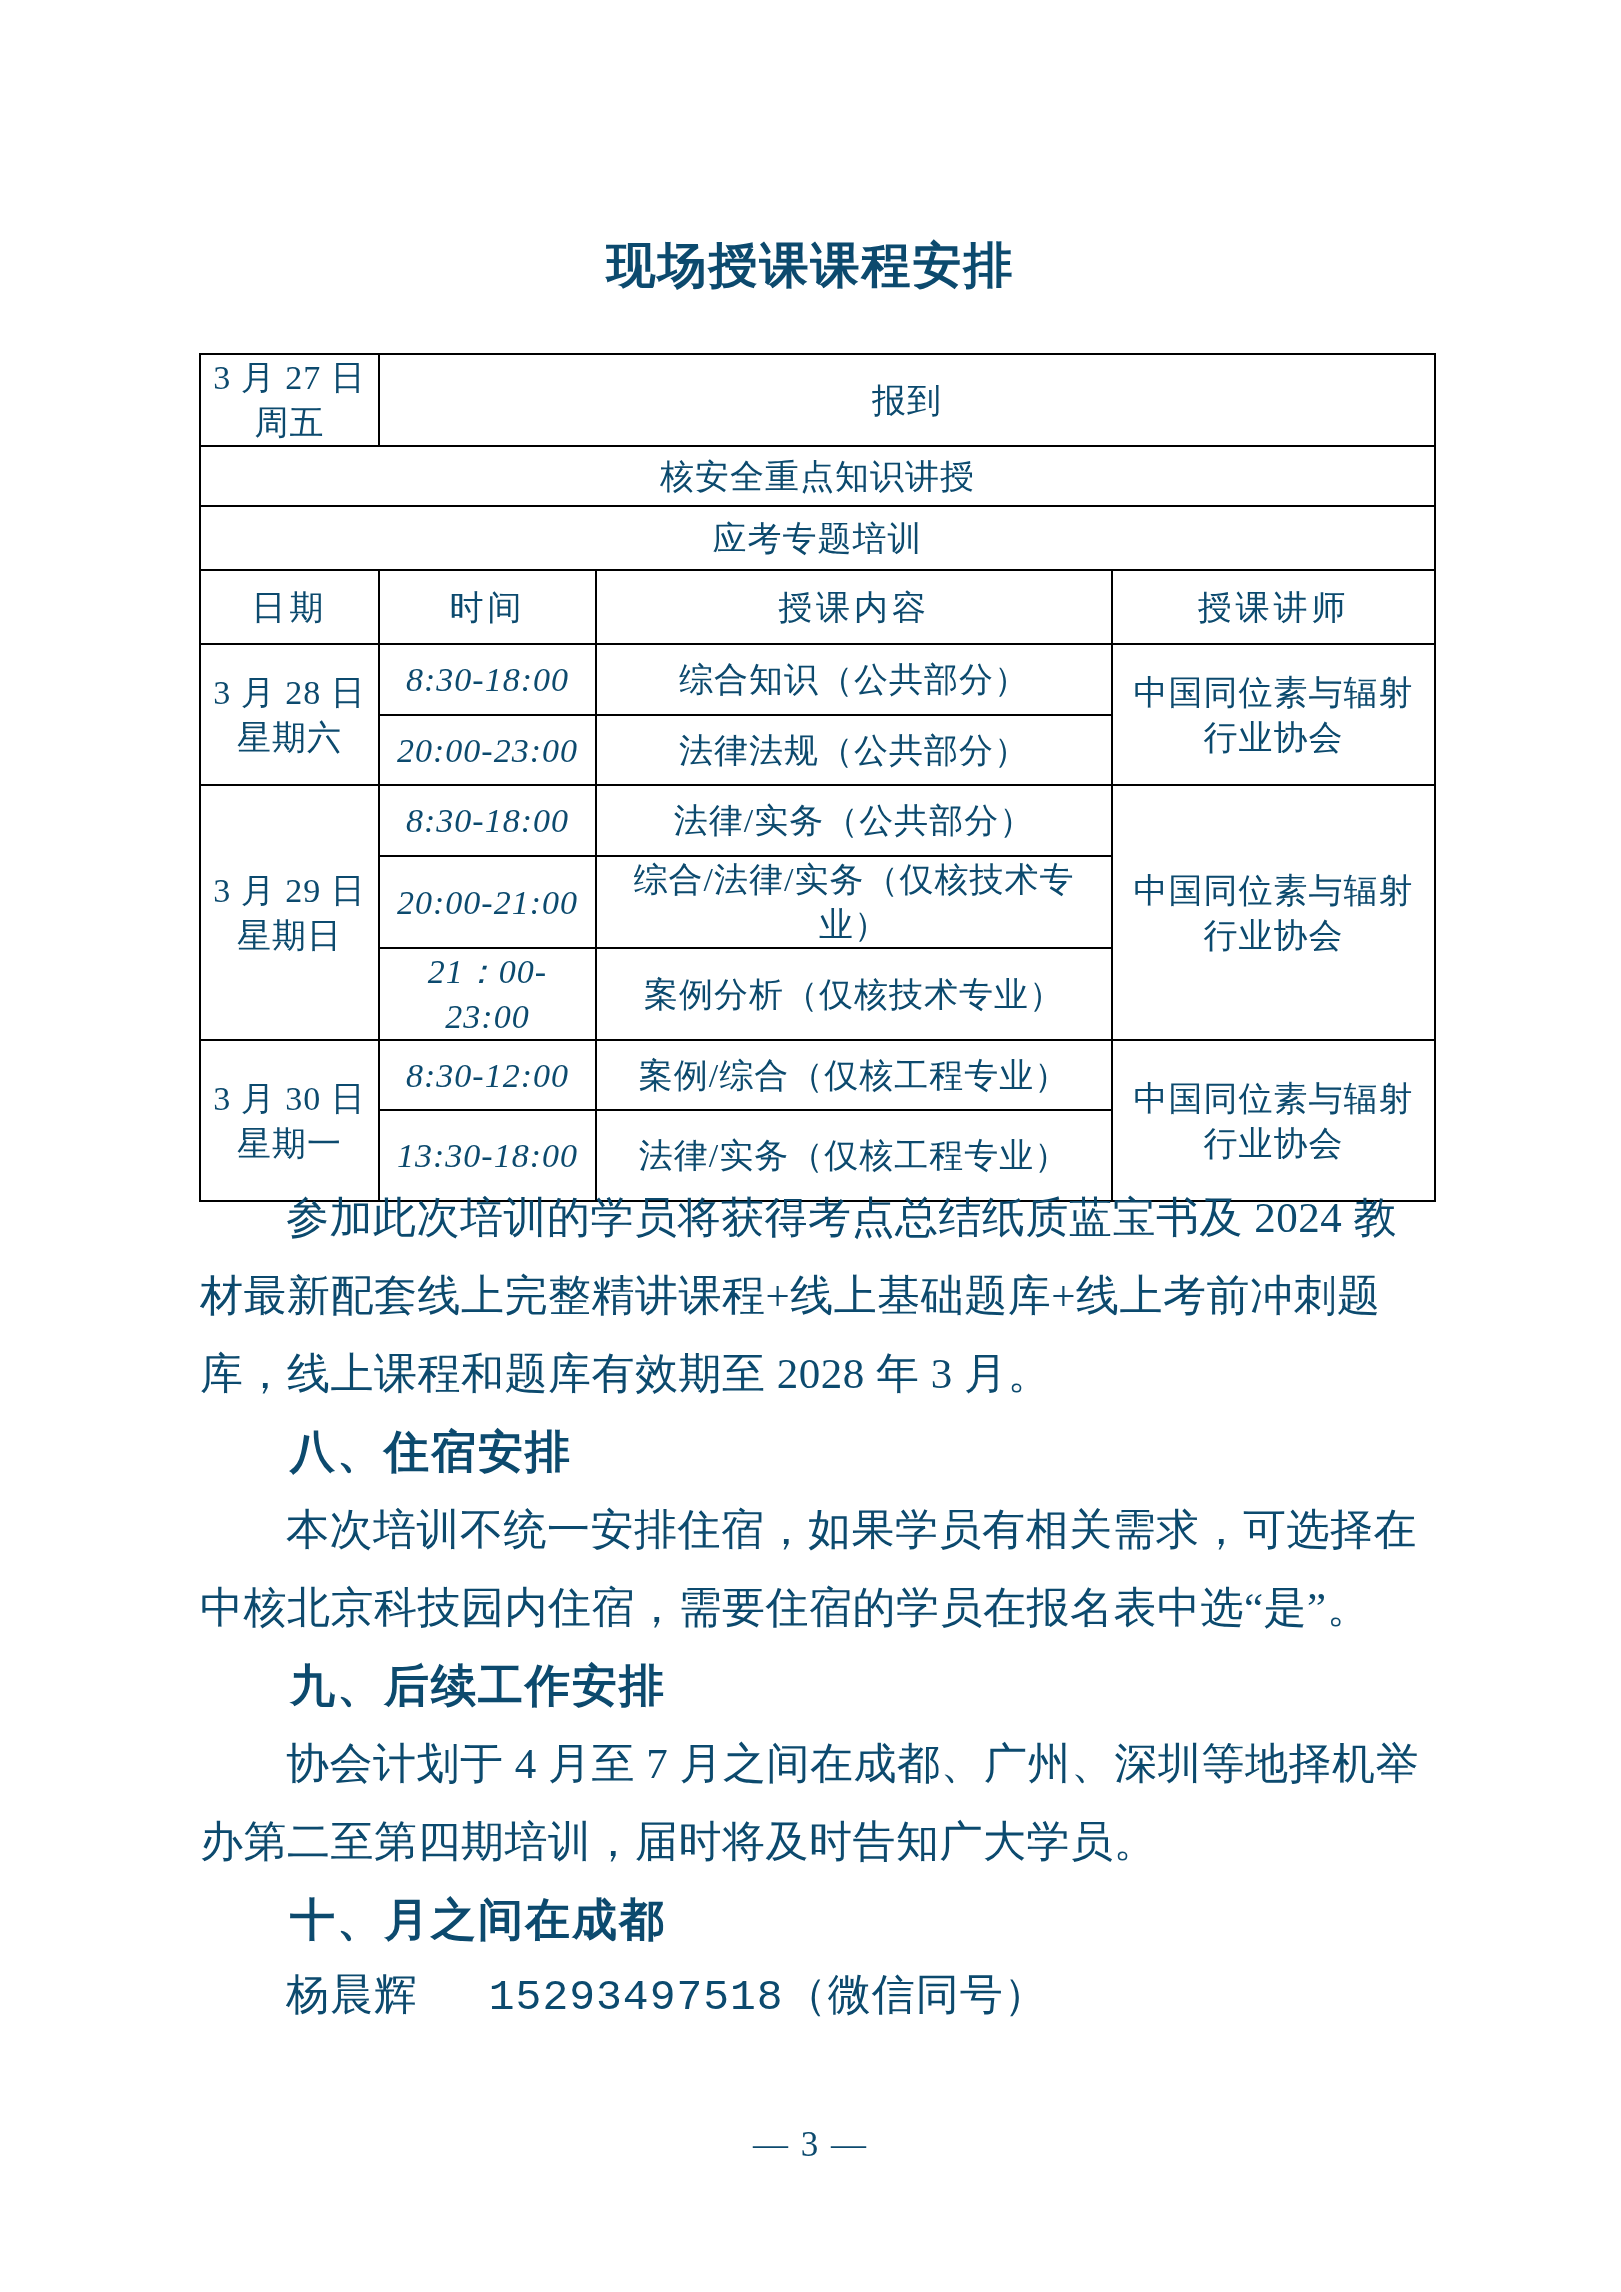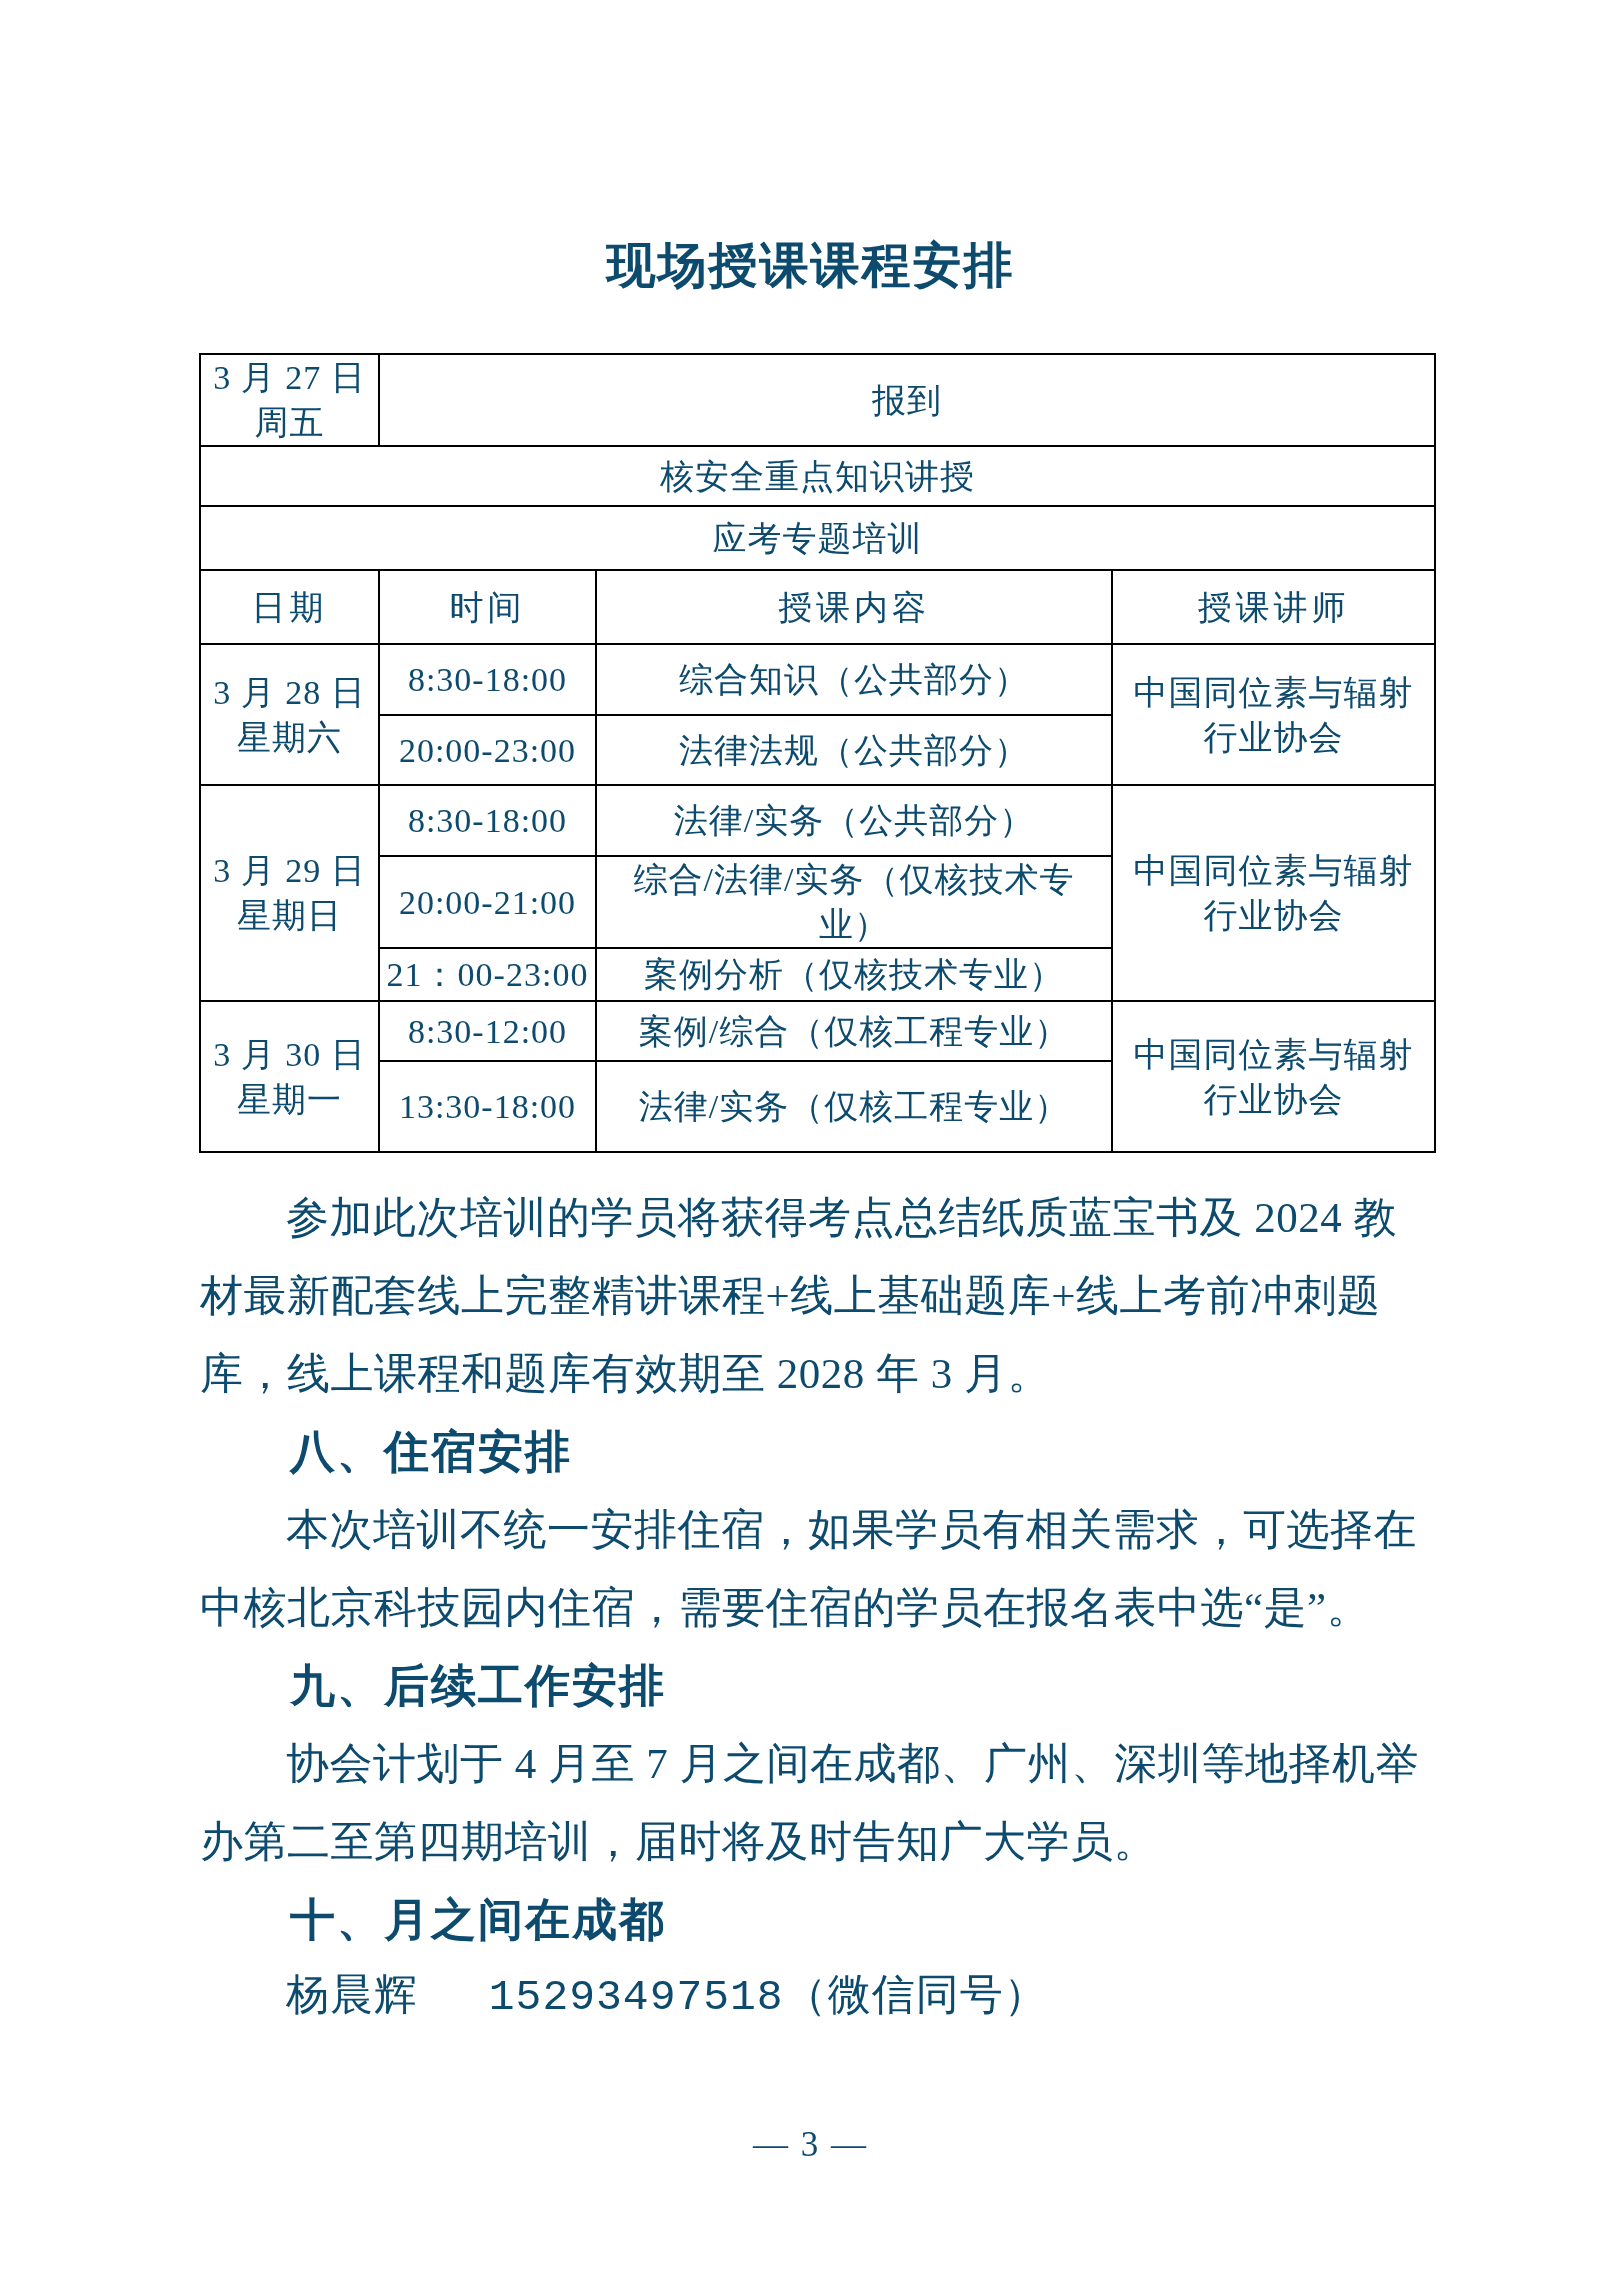--- a/index.html
+++ b/index.html
@@ -35,21 +35,21 @@
     text-align:center;
     vertical-align:middle;
     white-space:pre-line;
     font-size:34px;
     padding:0 5.9px;
     line-height:45px;
     letter-spacing:1px;
   }
   td.band{letter-spacing:2.9px;}
   tr.r-head td{letter-spacing:3.9px;}
-  td.time{font-size:33px;letter-spacing:0;}
+  td.time{font-size:33px;letter-spacing:0;font-style:italic;}
   td.date{line-height:45px;}
   td.lect{line-height:49px;}
   .content{
     position:absolute;
     top:1179px;left:200px;
     width:1225px;
   }
   .para{
     margin:0;
     font-size:43px;
@@ -140,21 +140,21 @@
       </tr>
       <tr style="height:74px">
         <td class="time">20:00-21:00</td>
         <td>综合/法律/实务（仅核技术专业）</td>
       </tr>
       <tr style="height:53px">
         <td class="time">21：00-23:00</td>
         <td>案例分析（仅核技术专业）</td>
       </tr>
 
-      <tr style="height:60px">
+      <tr style="height:70px">
         <td rowspan="2" class="date">3 月 30 日
 星期一</td>
         <td class="time">8:30-12:00</td>
         <td>案例/综合（仅核工程专业）</td>
         <td rowspan="2" class="lect">中国同位素与辐射
 行业协会</td>
       </tr>
       <tr style="height:91px">
         <td class="time">13:30-18:00</td>
         <td>法律/实务（仅核工程专业）</td>

